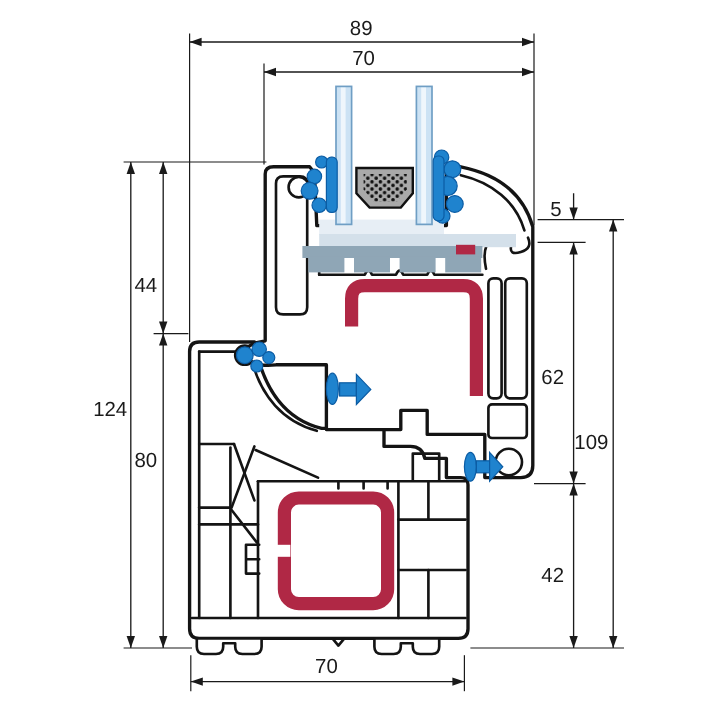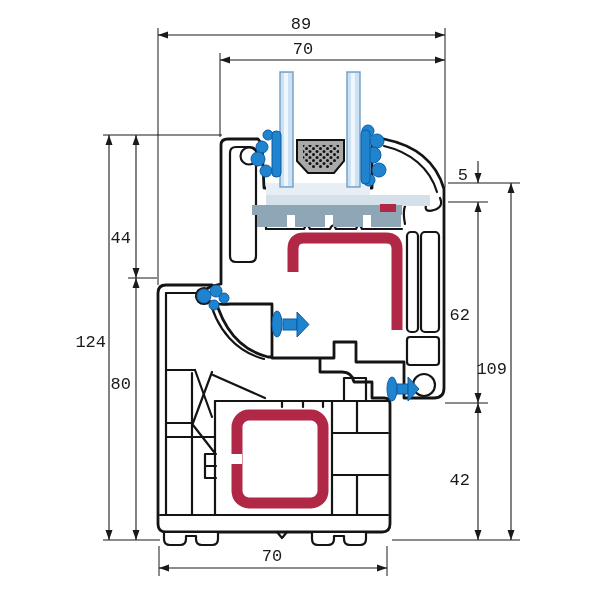--- a/index.html
+++ b/index.html
@@ -1,17 +1,17 @@
 <!DOCTYPE html>
 <html style="--background: #ffffff; --profile_fill: #ffffff; --outline: #141414; --dim_color: #1a1a1a; --steel: #B02845; --gasket: #1F83CE; --gasket_edge: #0B5CA4; --glass_fill: #CCE2F4; --glass_stripe: #EFF6FC; --glass_edge: #6F9EC4; --spacer_fill: #A9A9A9; --spacer_dots: #111111; --block_light: #E7EEF5; --block_mid: #D4E0EA; --block_gray: #8FA6B6;"><head>
 <meta charset="utf-8">
 <style>
   html,body{margin:0;padding:0;background:#fff;}
   .stage{width:588px;height:600px;background:var(--background,#fff);position:relative;overflow:hidden;
-         font-family:Liberation Mono, monospace;}
+         font-family:Liberation Sans, sans-serif;}
   svg{display:block;}
   .dimline{stroke:var(--dim_color,#1a1a1a);stroke-width:1.1;fill:none;}
   .extline{stroke:var(--dim_color,#1a1a1a);stroke-width:1;fill:none;}
   .arrow{fill:var(--dim_color,#1a1a1a);stroke:none;}
   .dimtext{font-size:17px;fill:var(--dim_color,#1a1a1a);}
   .pvc{fill:var(--profile_fill,#fff);stroke:var(--outline,#141414);stroke-width:2.8;stroke-linejoin:round;}
   .inner{fill:none;stroke:var(--outline,#141414);stroke-width:2.2;stroke-linejoin:round;stroke-linecap:round;}
   .innerfill{fill:var(--profile_fill,#fff);stroke:var(--outline,#141414);stroke-width:2.2;stroke-linejoin:round;}
   .steel{fill:none;stroke:var(--steel,#B02845);stroke-width:11;stroke-linecap:butt;}
   .gasket{fill:var(--gasket,#1F83CE);stroke:var(--gasket_edge,#0B5CA4);stroke-width:1;}

